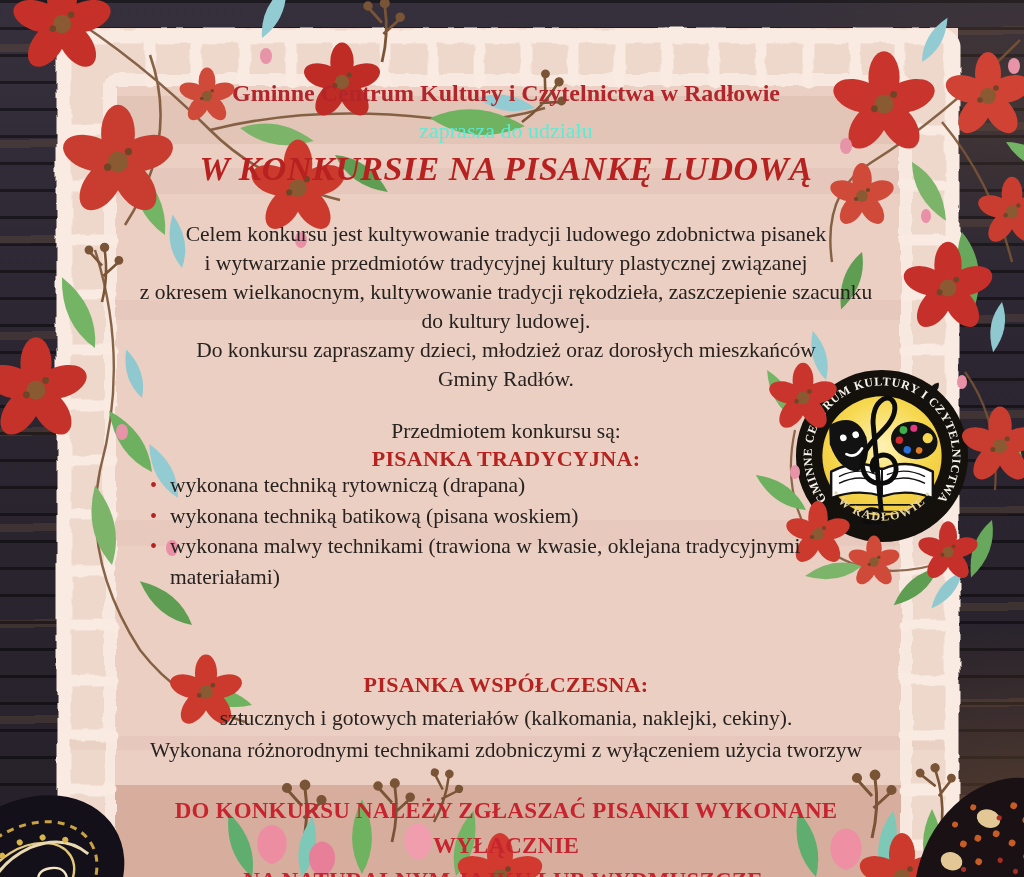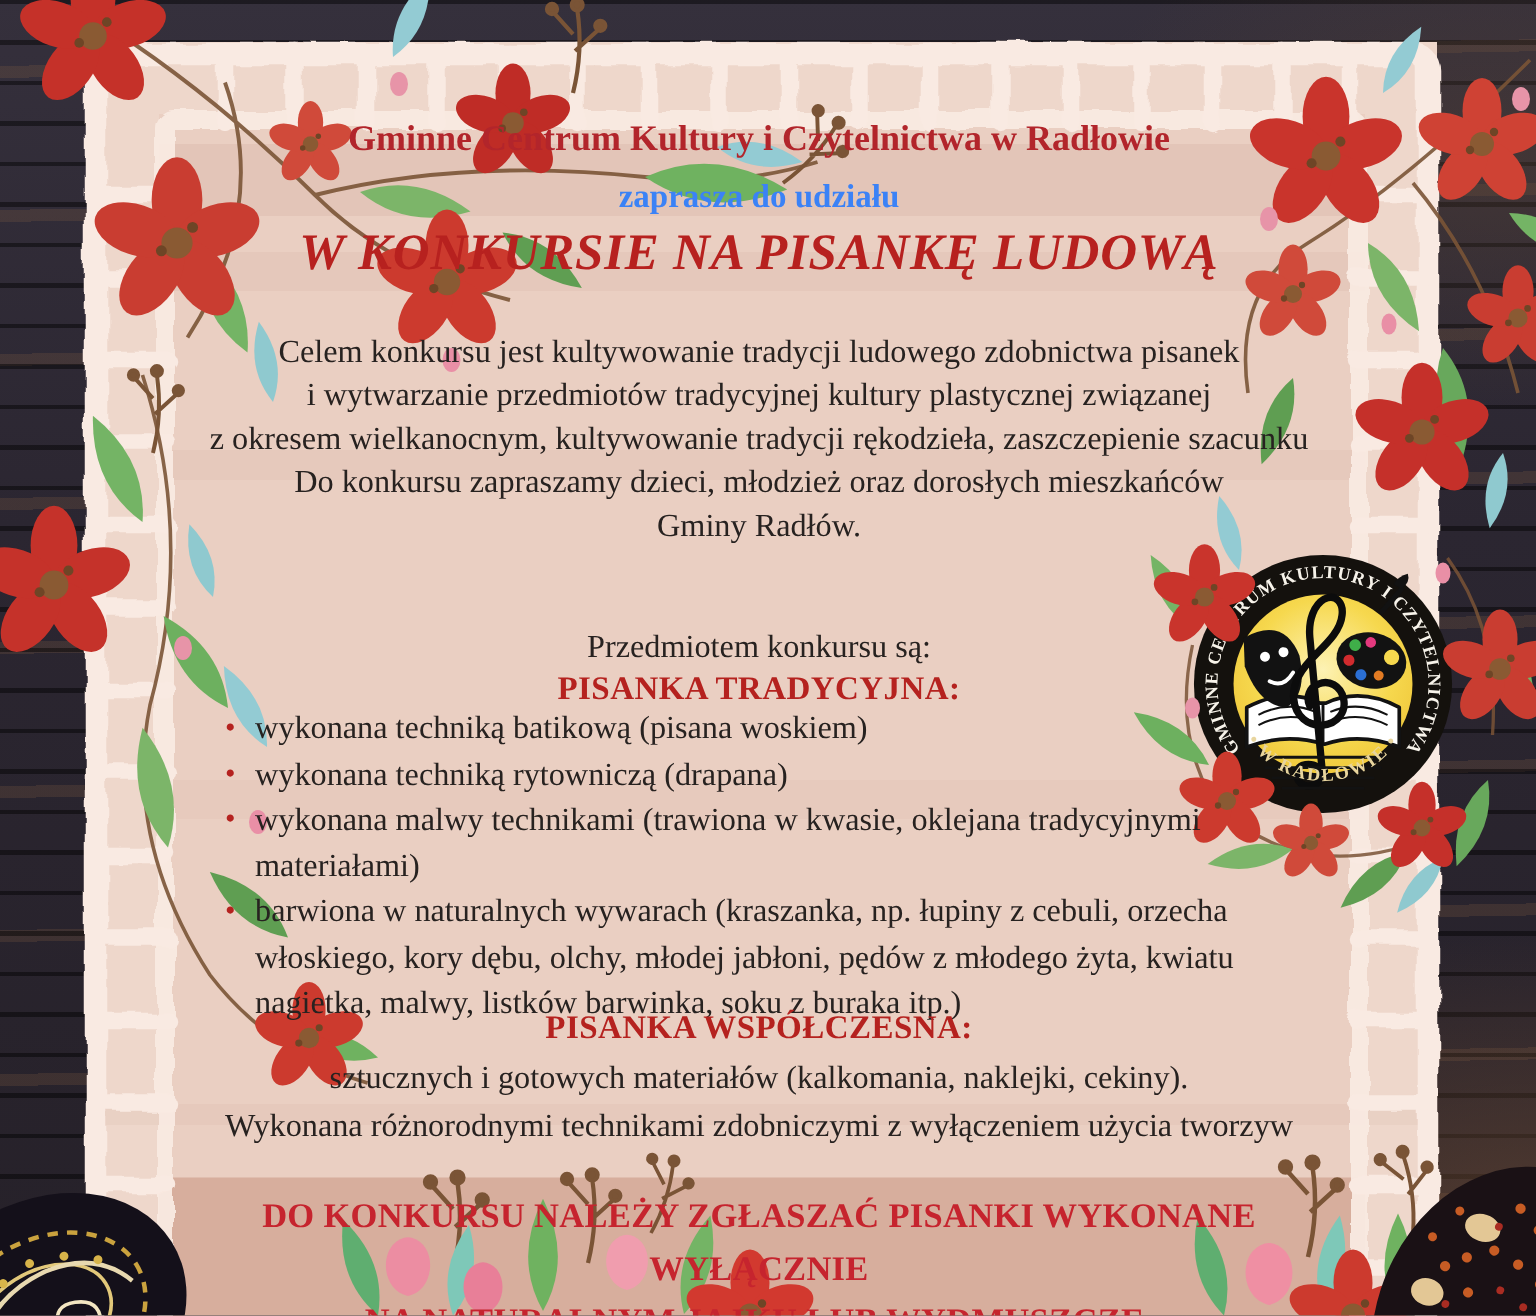--- a/index.html
+++ b/index.html
@@ -15,21 +15,21 @@
       linear-gradient(180deg,#35303c 0%,#2b2631 40%,#262129 100%);
   }
   svg{position:absolute;left:0;top:0;}
   .layer{position:absolute;left:0;top:0;width:1024px;height:877px;pointer-events:none;}
   #base-layer{z-index:1}
   #logo-badge{position:absolute;left:794px;top:368px;width:176px;height:176px;z-index:2;}
   #flora-layer{z-index:3}
   #text-layer{position:absolute;left:0;top:0;width:1024px;height:877px;z-index:4;}
   .centered{position:absolute;left:106px;width:800px;text-align:center;}
   .org-line{top:80px;font-size:24px;font-weight:bold;color:#b2252b;}
-  .invite-line{top:118px;font-size:22px;font-weight:bold;color:#3b82f6;}
+  .invite-line{top:118px;font-size:22px;font-weight:normal;color:#5eead4;}
   .title-line{top:150px;font-size:34px;font-weight:bold;color:#b7211f;letter-spacing:.5px;font-style:italic;}
   .intro{top:220px;font-size:21.5px;line-height:29px;color:#272220;}
   .subject-label{top:419px;font-size:21.5px;color:#272220;}
   .trad-heading{top:446px;font-size:22px;font-weight:bold;color:#b5221f;letter-spacing:.3px;}
   .egg-list{position:absolute;left:148px;top:470px;width:718px;margin:0;padding:0;list-style:none;
     font-size:21.5px;line-height:30.5px;color:#272220;text-align:left;}
   .egg-list li{position:relative;padding-left:22px;}
   .egg-list li::before{content:"•";position:absolute;left:2px;top:0;color:#b5221f;font-size:20px;}
   .modern-heading{top:672px;font-size:22px;font-weight:bold;color:#b5221f;letter-spacing:.3px;}
   .modern-para{top:702px;font-size:21.5px;line-height:32px;color:#272220;}
@@ -304,32 +304,32 @@
 
 <div id="text-layer">
   <div class="centered org-line">Gminne Centrum Kultury i Czytelnictwa w Radłowie</div>
   <div class="centered invite-line">zaprasza do udziału</div>
   <div class="centered title-line">W KONKURSIE NA PISANKĘ LUDOWĄ</div>
 
   <div class="centered intro">
     <div>Celem konkursu jest kultywowanie tradycji ludowego zdobnictwa pisanek</div>
     <div>i wytwarzanie przedmiotów tradycyjnej kultury plastycznej związanej</div>
     <div>z okresem wielkanocnym, kultywowanie tradycji rękodzieła, zaszczepienie szacunku</div>
+    <div>do kultury ludowej.</div>
     <div>Do konkursu zapraszamy dzieci, młodzież oraz dorosłych mieszkańców</div>
     <div>Gminy Radłów.</div>
   </div>
 
   <div class="centered trad-heading">PISANKA TRADYCYJNA:</div>
   <div class="centered subject-label">Przedmiotem konkursu są:</div>
 
   <ul class="egg-list">
+    <li>wykonana techniką rytowniczą (drapana)</li>
     <li>wykonana techniką batikową (pisana woskiem)</li>
-    <li>wykonana techniką rytowniczą (drapana)</li>
     <li>wykonana malwy technikami (trawiona w kwasie, oklejana tradycyjnymi materiałami)</li>
-    <li>barwiona w naturalnych wywarach (kraszanka, np. łupiny z cebuli, orzecha włoskiego, kory dębu, olchy, młodej jabłoni, pędów z młodego żyta, kwiatu nagietka, malwy, listków barwinka, soku z buraka itp.)</li>
   </ul>
 
   <div class="centered modern-heading">PISANKA WSPÓŁCZESNA:</div>
   <div class="centered modern-para">
     <div>sztucznych i gotowych materiałów (kalkomania, naklejki, cekiny).</div>
     <div>Wykonana różnorodnymi technikami zdobniczymi z wyłączeniem użycia tworzyw</div>
   </div>
 
   <div class="centered footer-call">
     <div>DO KONKURSU NALEŻY ZGŁASZAĆ PISANKI WYKONANE WYŁĄCZNIE</div>

